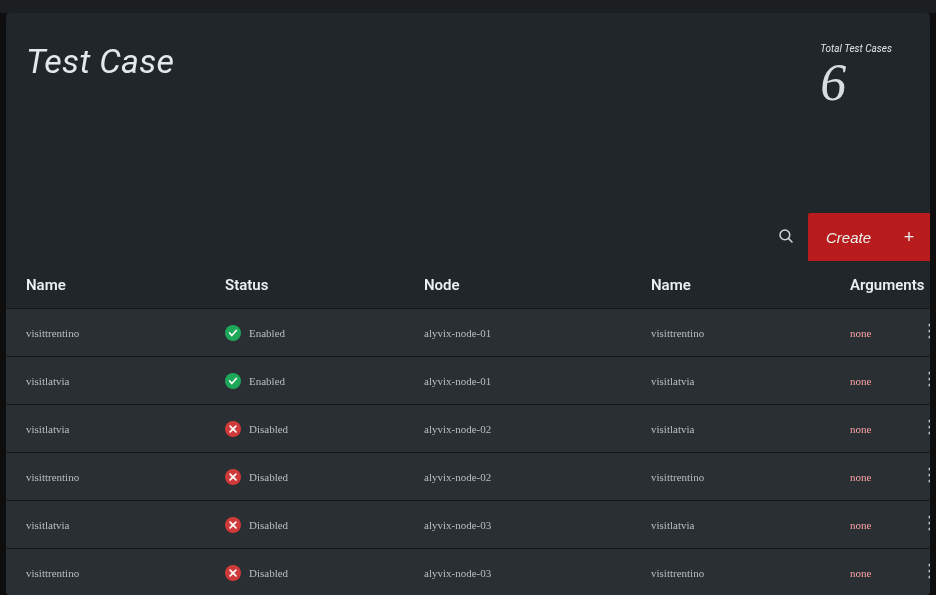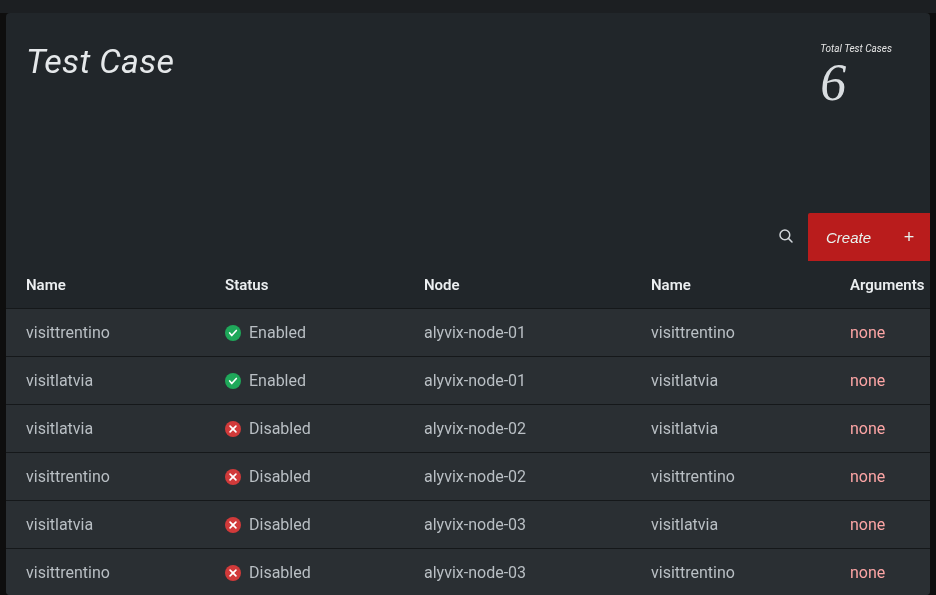--- a/index.html
+++ b/index.html
@@ -107,22 +107,23 @@
   .thead {
     height: 48px;
     background: #21262a;
     color: #eceff1;
     font-weight: 600;
     font-size: 15px;
   }
   .trow {
     height: 48px;
     background: #2a2f33;
-    font-size: 16px;
+    font-size: 11px;
     color: #b9bfc4;
+    font-family: Liberation Serif, serif;
   }
   .trow:nth-child(odd) { background: #2a2f33; }
   .trow:nth-child(even) { background: #2a2f33; }
   .col-name   { width: 155px; flex-shrink: 0; }
   .col-status { width: 155px; flex-shrink: 0; display: flex; align-items: center; gap: 8px; }
   .col-node   { width: 183px; flex-shrink: 0; }
   .col-file   { width: 155px; flex-shrink: 0; }
   .col-args   { flex: 1; }
   .col-menu   { width: 30px; flex-shrink: 0; display:flex; align-items:center; justify-content:center; }
   .none { color: #fca5a5; }

